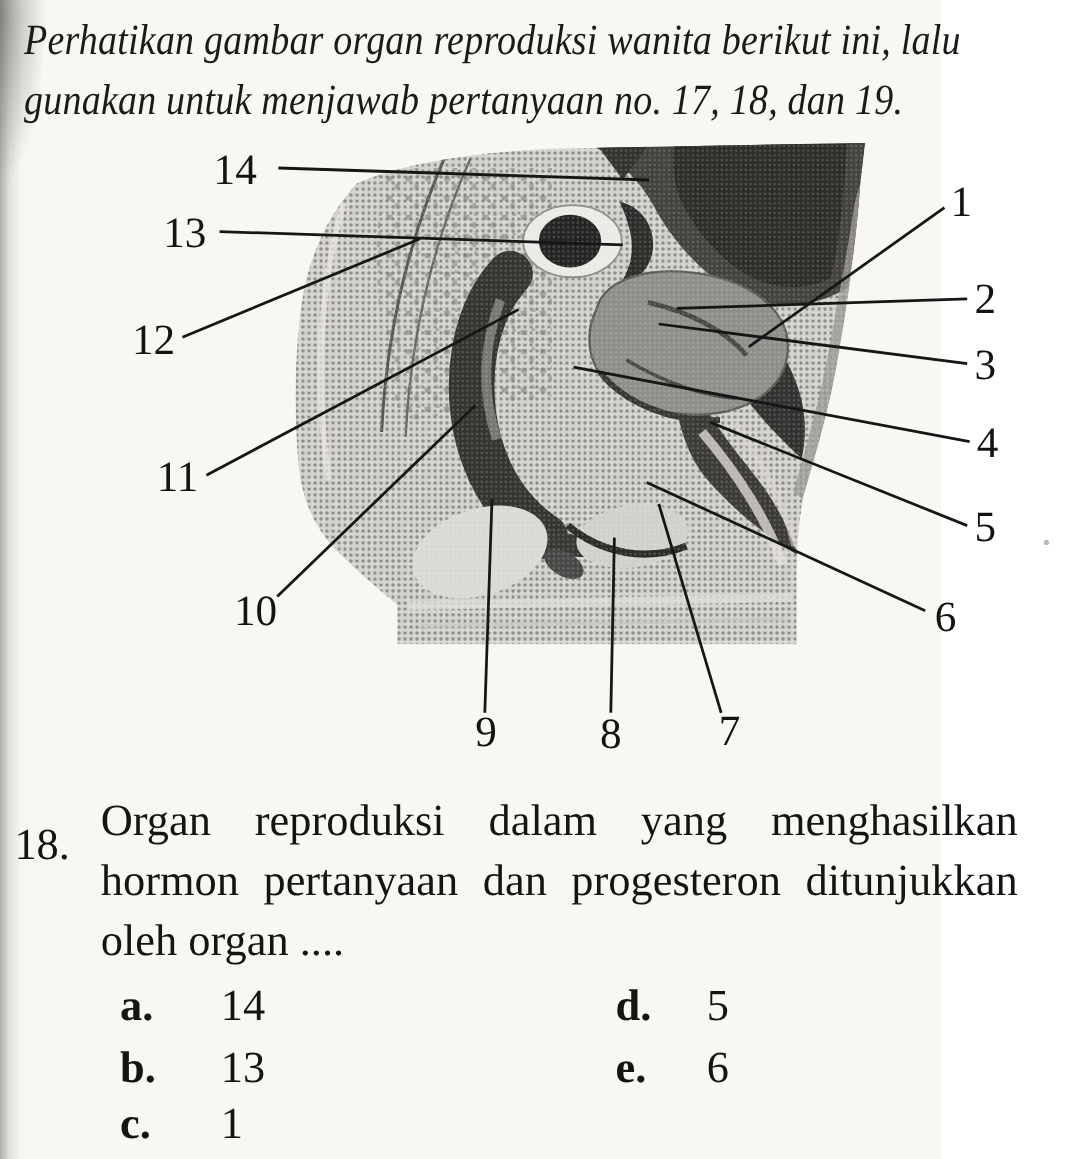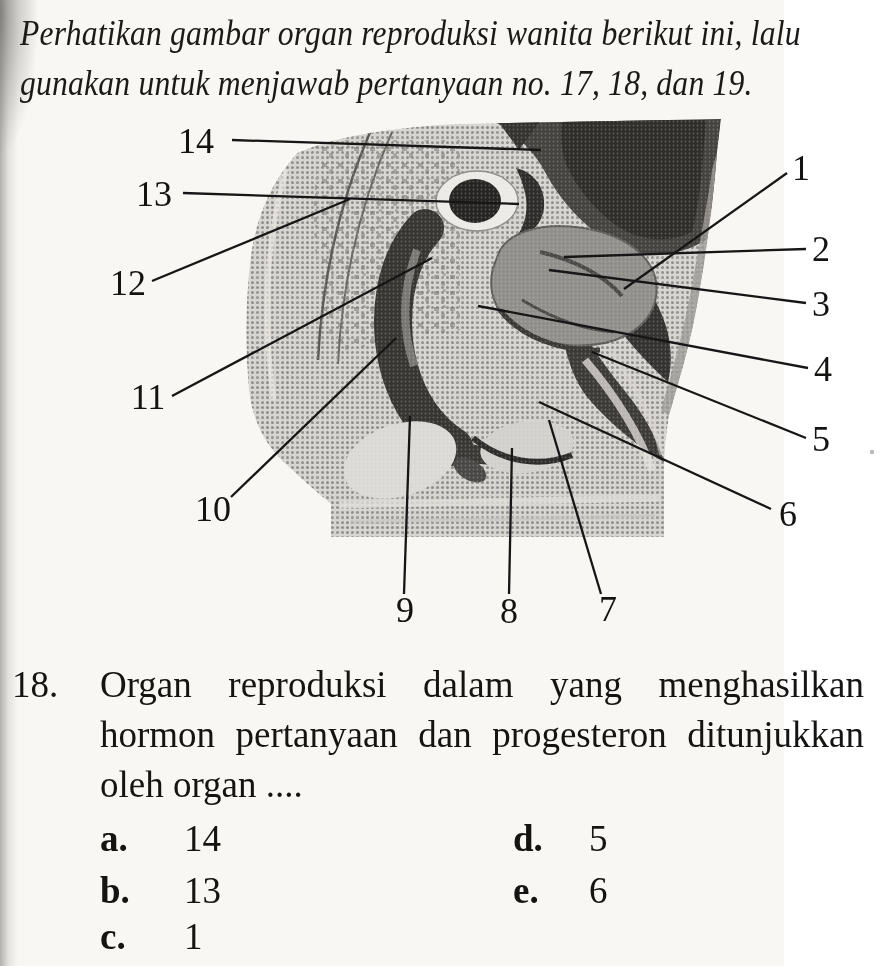--- a/index.html
+++ b/index.html
@@ -7,22 +7,22 @@
   .page{position:relative;width:784px;height:966px;background:#f8f7f3;
         font-family:"Liberation Serif", serif;color:#151413;}
   .scan-edge{position:absolute;left:0;top:0;width:18px;height:100%;
         background:linear-gradient(to right, rgba(108,106,102,.5), rgba(150,148,144,.22) 45%, rgba(200,198,194,0) 100%);}
   .scan-corner{position:absolute;left:0;top:0;width:40px;height:160px;
         background:radial-gradient(ellipse at 0% 8%, rgba(70,68,66,.45), transparent 68%);}
   .intro{position:absolute;left:20px;top:8px;width:980px;
         font-style:italic;font-size:36px;line-height:50px;color:#1b1a18;
         transform:scaleX(.88);transform-origin:0 0;letter-spacing:.2px;}
   .figure-svg{position:absolute;left:0;top:0;}
-  .q-num{position:absolute;left:12px;top:660px;font-size:37px;line-height:50px;}
-  .q-body{position:absolute;left:100px;top:660px;width:764px;font-size:37px;line-height:50px;}
+  .q-num{position:absolute;left:12px;top:680px;font-size:37px;line-height:50px;}
+  .q-body{position:absolute;left:84px;top:660px;width:764px;font-size:37px;line-height:50px;}
   .just{text-align:justify;text-align-last:justify;}
   .opt{position:absolute;font-size:37px;line-height:42px;display:flex;}
   .opt .letter{font-weight:bold;}
   .col1 .letter{width:84px;}
   .col2 .letter{width:76px;}
   svg text{font-family:"Liberation Serif", serif;}
 </style>
 </head>
 <body>
 

